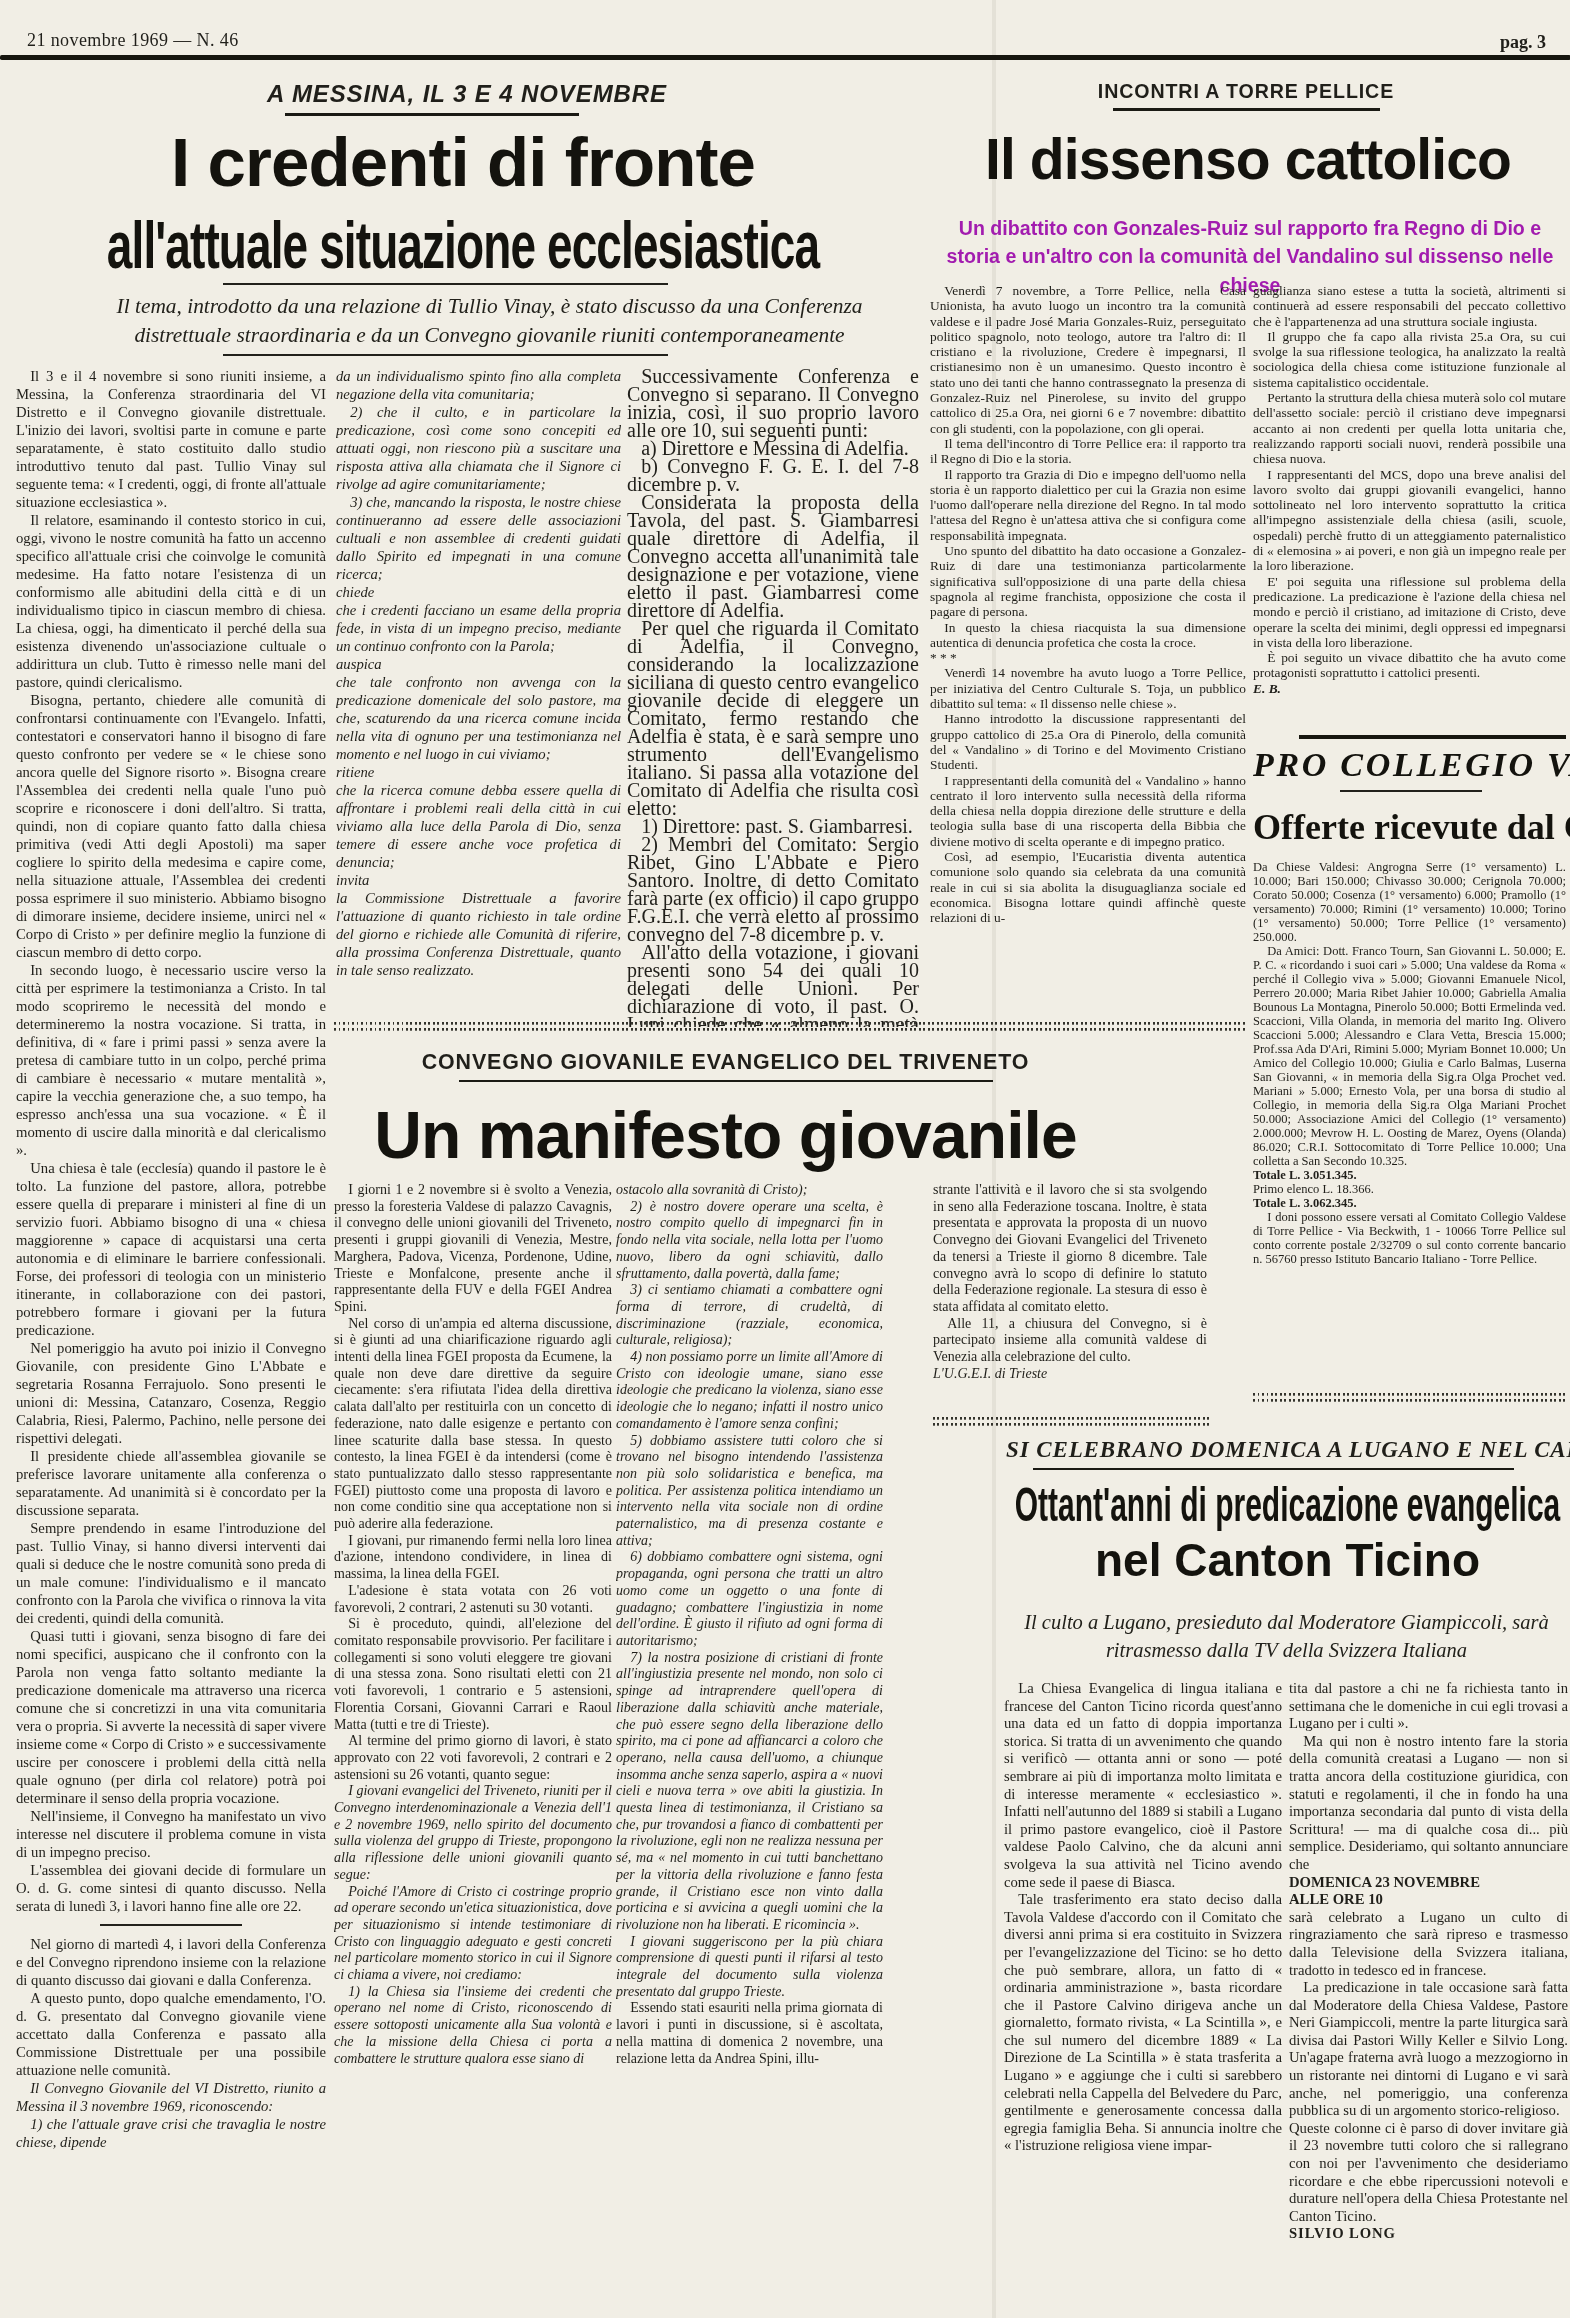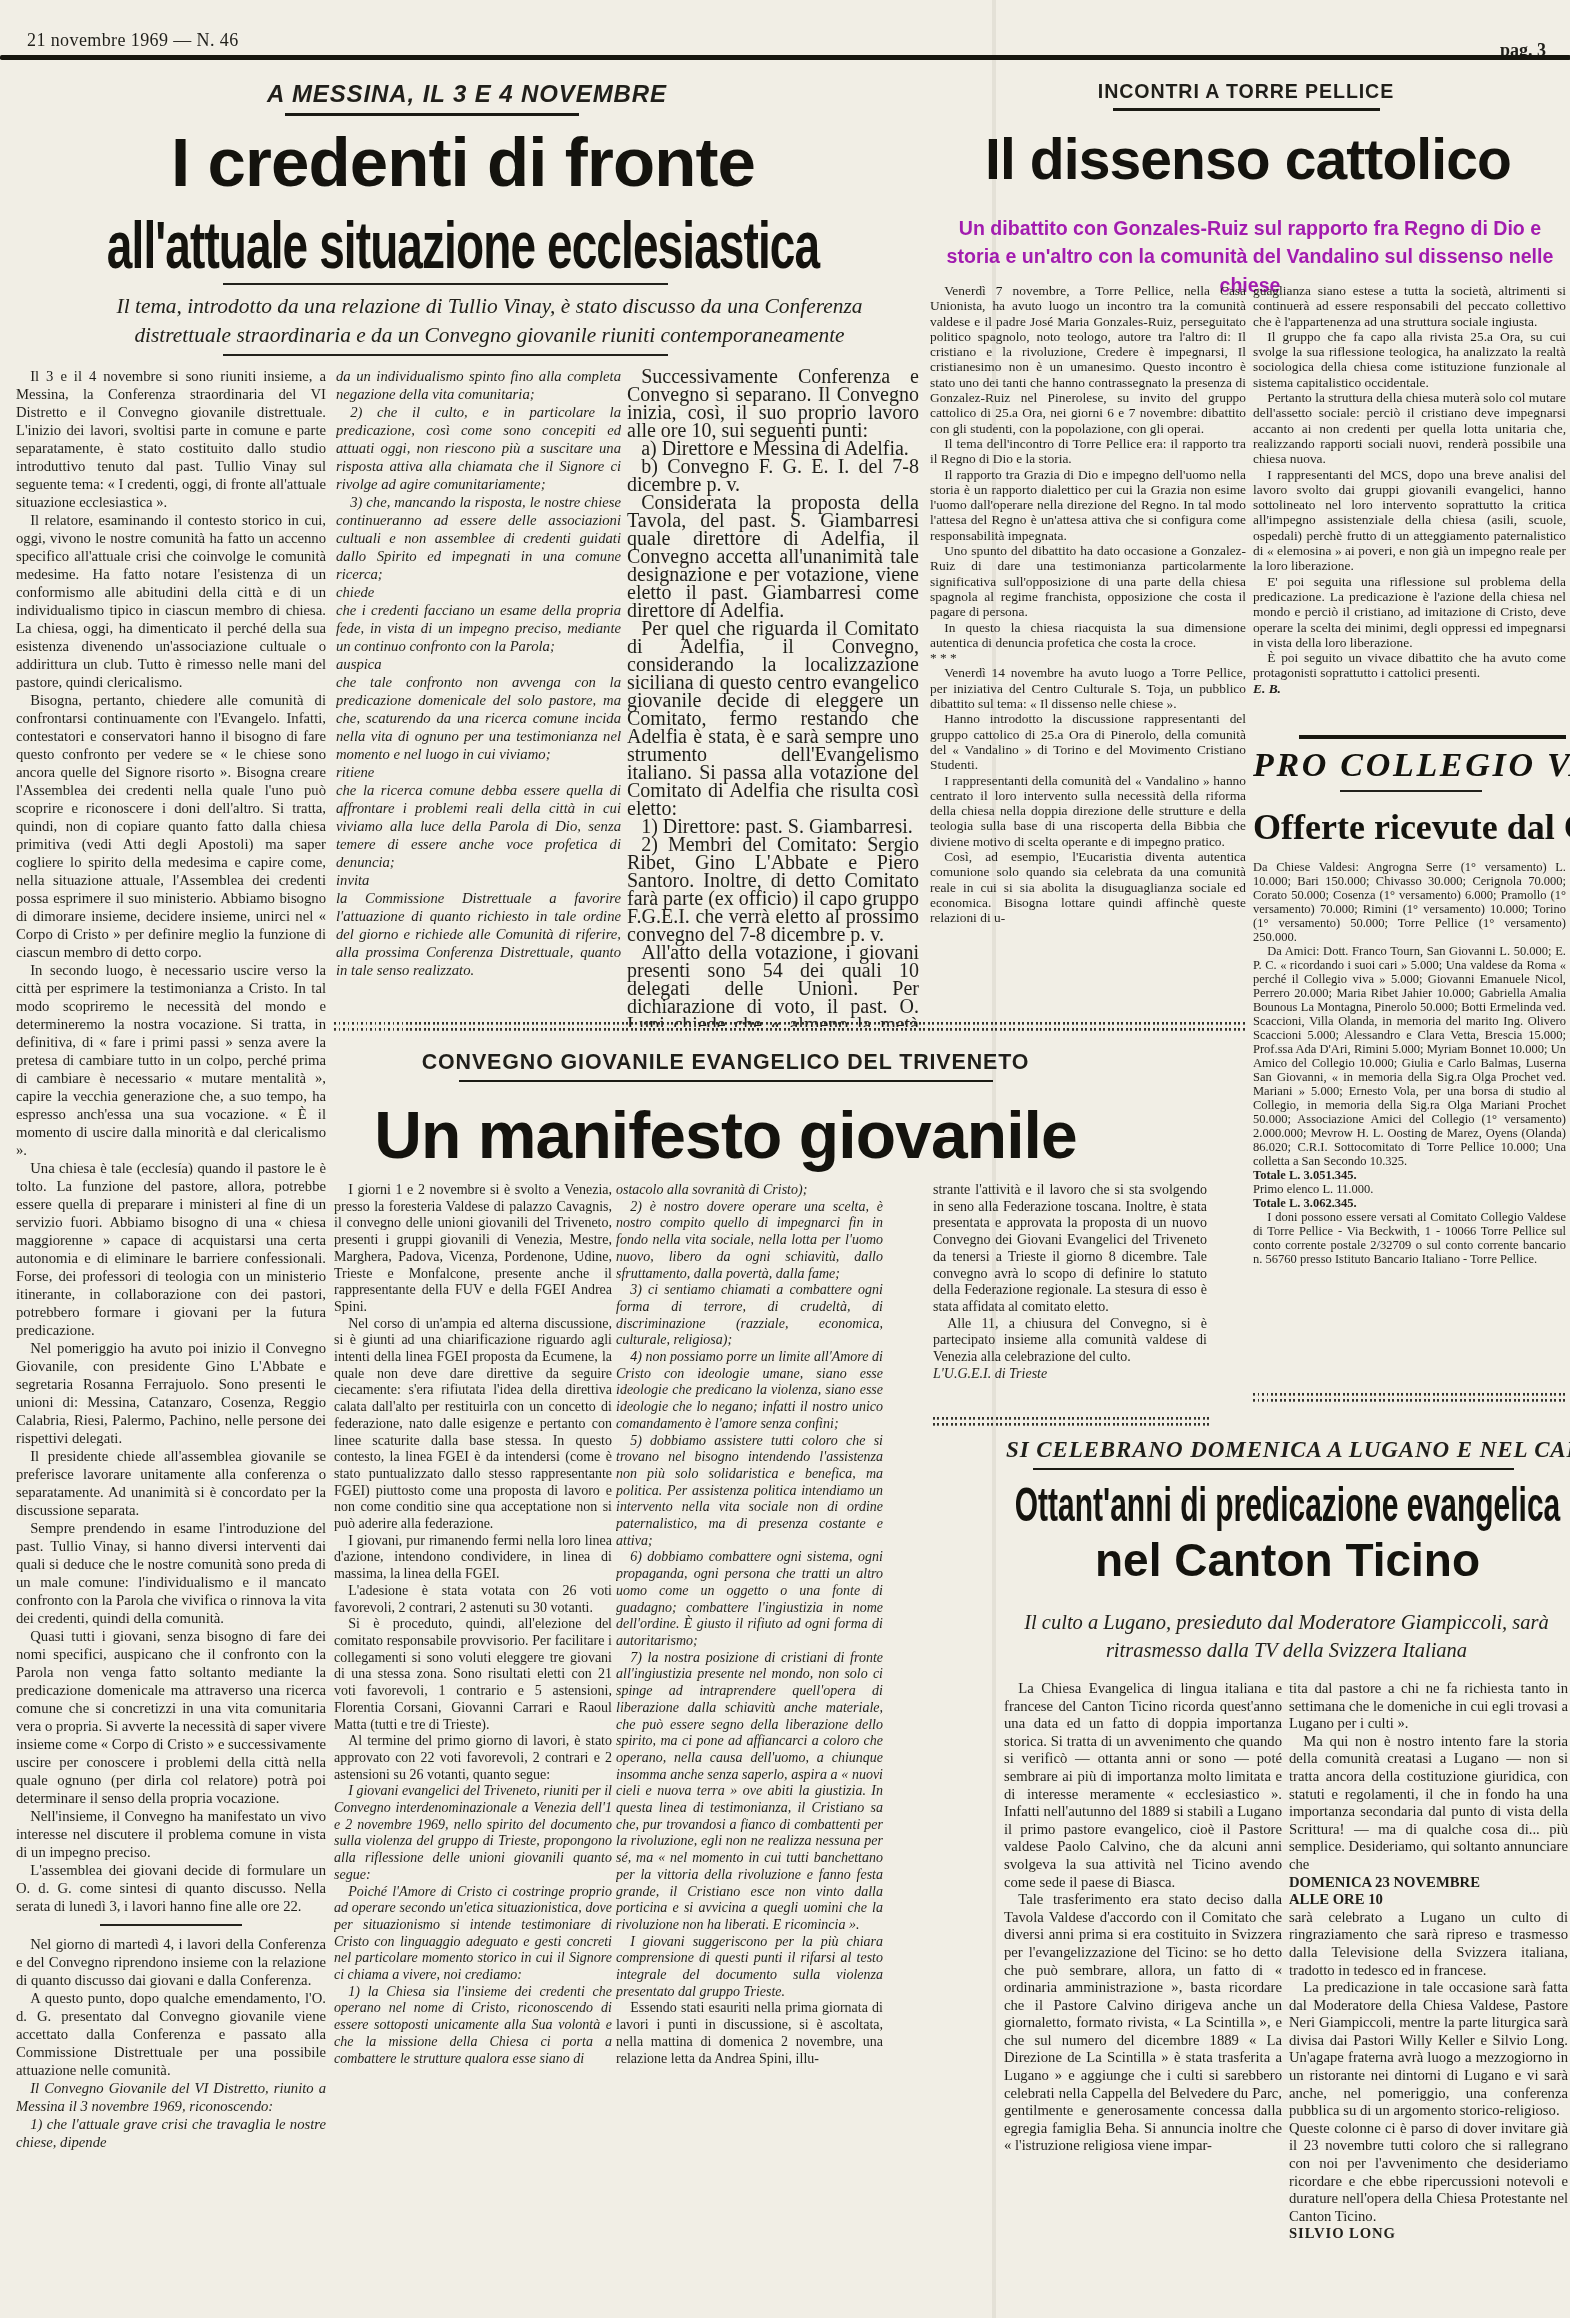--- a/index.html
+++ b/index.html
@@ -7,21 +7,21 @@
     width:1571px;height:2319px;position:relative;
     background:#f1eee5;
     font-family:"Liberation Serif", serif;
     color:#201f1a;
     overflow:hidden;
   }
   .crease{position:absolute;top:0;bottom:0;width:3.6px;background:rgba(60,55,45,.07);}
   .abs{position:absolute;}
   
   .mast-issue{font-size:18px;letter-spacing:0.4px;}
-  .mast-page{font-size:18px;font-weight:bold;margin-top:8px;}
+  .mast-page{font-size:18px;font-weight:bold;}
   .top-rule{height:5.3px;background:#17160f;border-radius:1.8px;}
   
   .kicker-sans{font-family:"Liberation Sans",sans-serif;font-weight:700;font-style:italic;
     font-size:24px;letter-spacing:0.9px;text-align:center;white-space:nowrap;}
   .kicker-sans2{font-family:"Liberation Sans",sans-serif;font-weight:700;
     font-size:19.6px;letter-spacing:0.9px;text-align:center;white-space:nowrap;}
   .kicker-serif{font-style:italic;font-weight:bold;font-size:23px;letter-spacing:0.9px;
     text-align:center;white-space:nowrap;}
   .krule{height:2.7px;background:#1b1a14;margin:5.3px auto 0 auto;}
   
@@ -148,21 +148,21 @@
 
 <section>
   <div class="abs black-rule" style="left:1299px;top:735px;width:267px;height:3.6px;"></div>
   <div class="abs pro-title" style="left:1253px;top:746px;width:313px;">PRO COLLEGIO VALDESE</div>
   <div class="abs thin-rule" style="left:1340px;top:790px;width:142px;"></div>
   <div class="abs offerte-head" style="left:1253px;top:806px;width:313px;">Offerte ricevute dal Comitato</div>
   <div class="col" style="left:1253px;top:860px;width:313px;height:527px;font-size:12.5px;line-height:14px;">
       <p class="para ni">Da Chiese Valdesi: Angrogna Serre (1° versamento) L. 10.000; Bari 150.000; Chivasso 30.000; Cerignola 70.000; Corato 50.000; Cosenza (1° versamento) 6.000; Pramollo (1° versamento) 70.000; Rimini (1° versamento) 10.000; Torino (1° versamento) 50.000; Torre Pellice (1° versamento) 250.000.</p>
       <p class="para">Da Amici: Dott. Franco Tourn, San Giovanni L. 50.000; E. P. C. « ricordando i suoi cari » 5.000; Una valdese da Roma « perché il Collegio viva » 5.000; Giovanni Emanuele Nicol, Perrero 20.000; Maria Ribet Jahier 10.000; Gabriella Amalia Bounous La Montagna, Pinerolo 50.000; Botti Ermelinda ved. Scaccioni, Villa Olanda, in memoria del marito Ing. Olivero Scaccioni 5.000; Alessandro e Clara Vetta, Brescia 15.000; Prof.ssa Ada D'Ari, Rimini 5.000; Myriam Bonnet 10.000; Un Amico del Collegio 10.000; Giulia e Carlo Balmas, Luserna San Giovanni, « in memoria della Sig.ra Olga Prochet ved. Mariani » 5.000; Ernesto Vola, per una borsa di studio al Collegio, in memoria della Sig.ra Olga Mariani Prochet 50.000; Associazione Amici del Collegio (1° versamento) 2.000.000; Mevrow H. L. Oosting de Marez, Oyens (Olanda) 86.020; C.R.I. Sottocomitato di Torre Pellice 10.000; Una colletta a San Secondo 10.325.</p>
       <p class="para bd ni">Totale L. 3.051.345.</p>
-      <p class="para ni">Primo elenco L. 11.000.</p>
+      <p class="para ni">Primo elenco L. 18.366.</p>
       <p class="para bd ni">Totale L. 3.062.345.</p>
       <p class="para">I doni possono essere versati al Comitato Collegio Valdese di Torre Pellice - Via Beckwith, 1 - 10066 Torre Pellice sul conto corrente postale 2/32709 o sul conto corrente bancario n. 56760 presso Istituto Bancario Italiano - Torre Pellice.</p>
     </div>
   <div class="divider-dotted" style="left:1253px;top:1393px;width:313px;"></div>
 </section>
 
 <section>
   <div class="divider-dotted" style="left:334px;top:1022px;width:912px;"></div>
   <div class="abs" style="left:383px;top:1050px;width:685px;">
     <div class="kicker-sans2" style="font-size:21.4px;">CONVEGNO GIOVANILE EVANGELICO DEL TRIVENETO</div>

